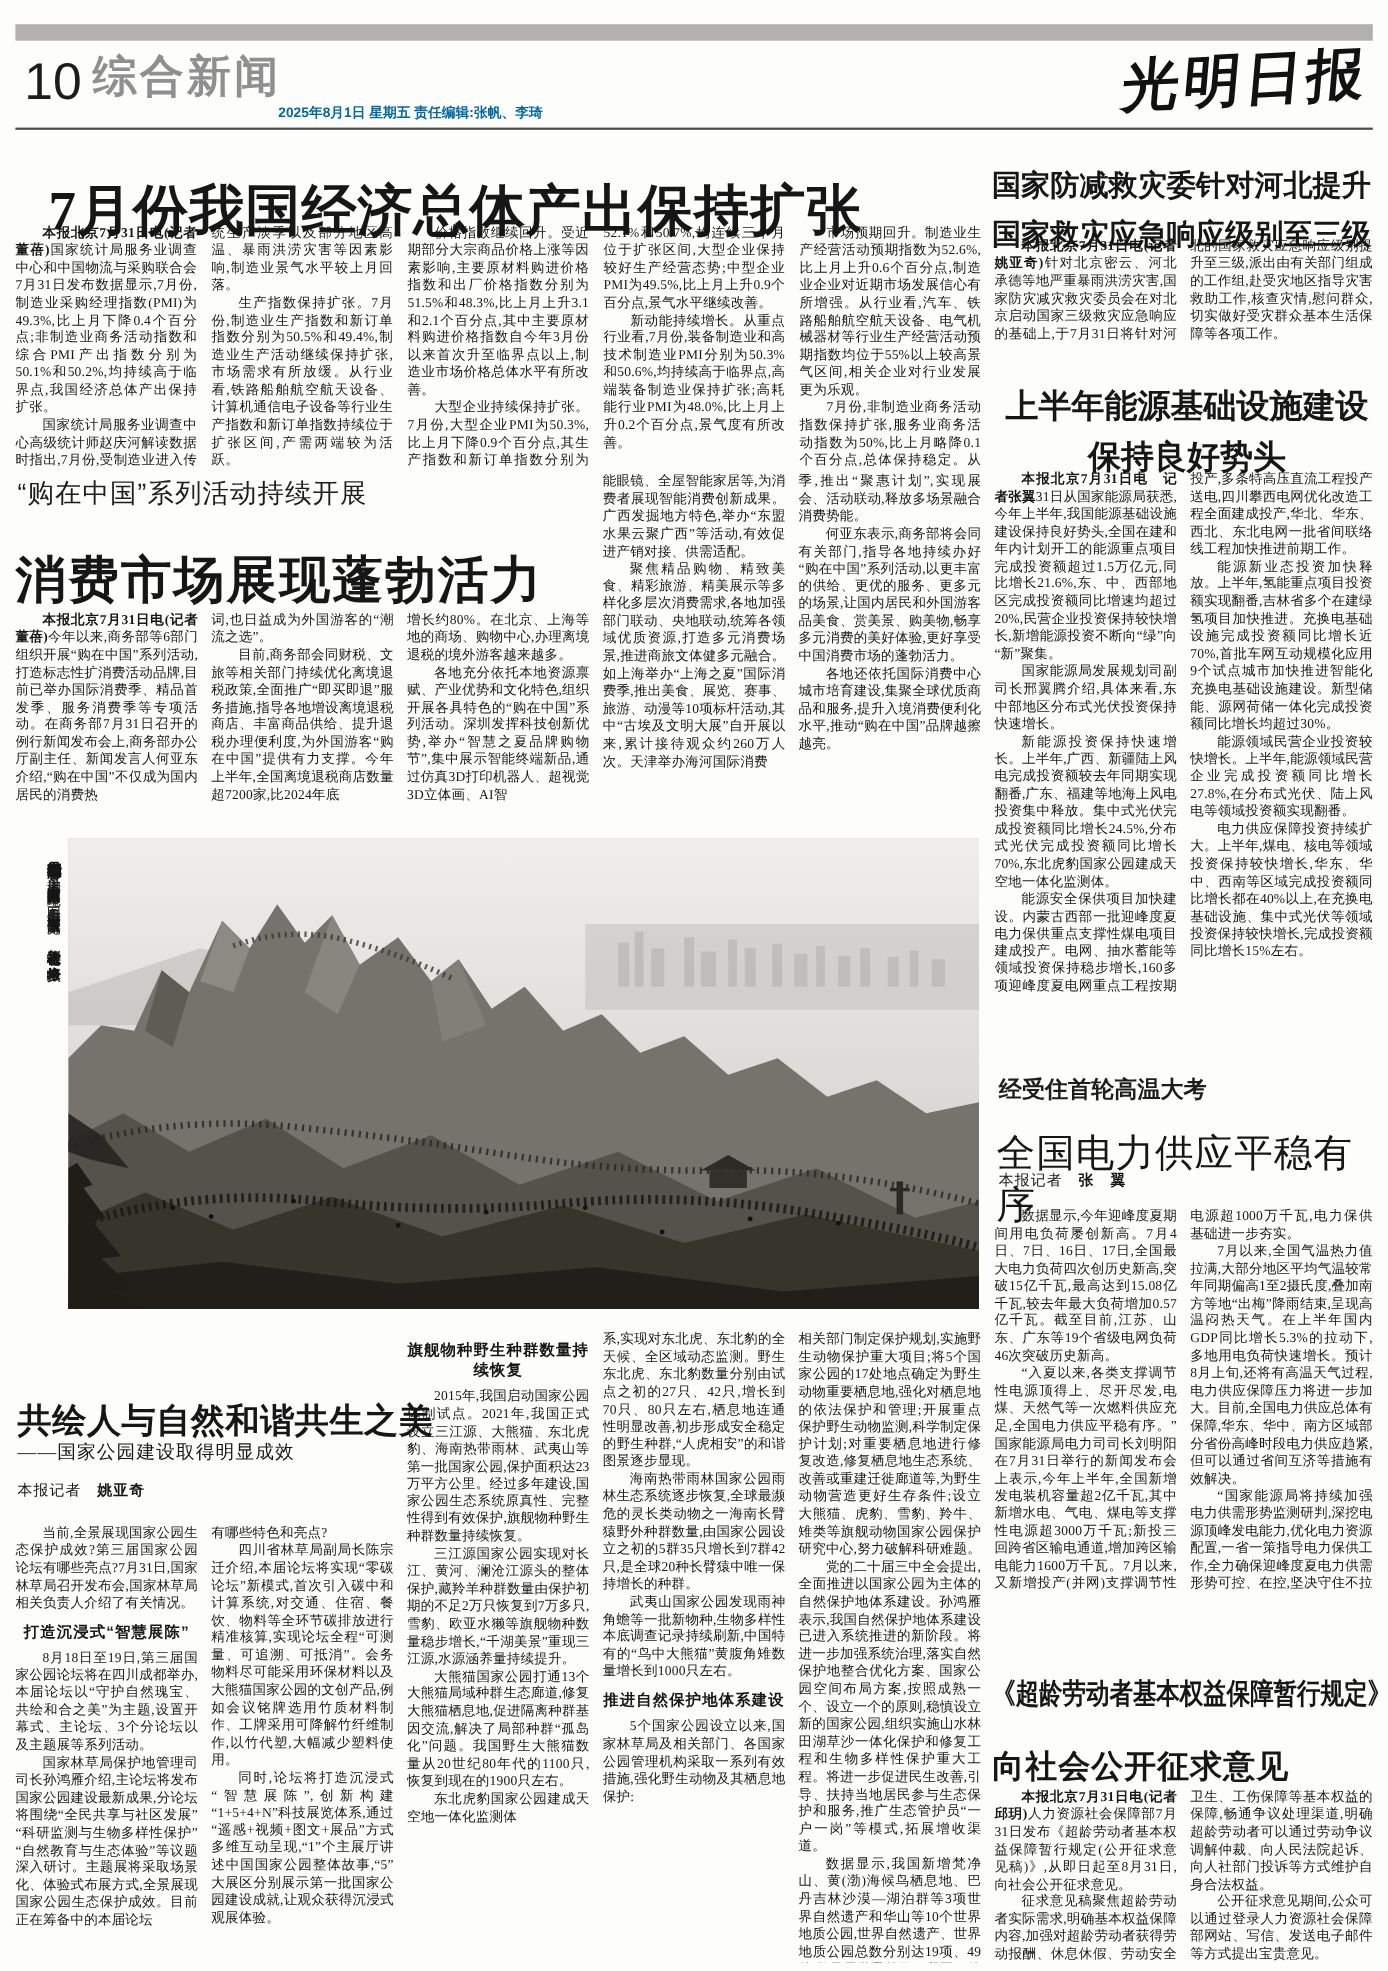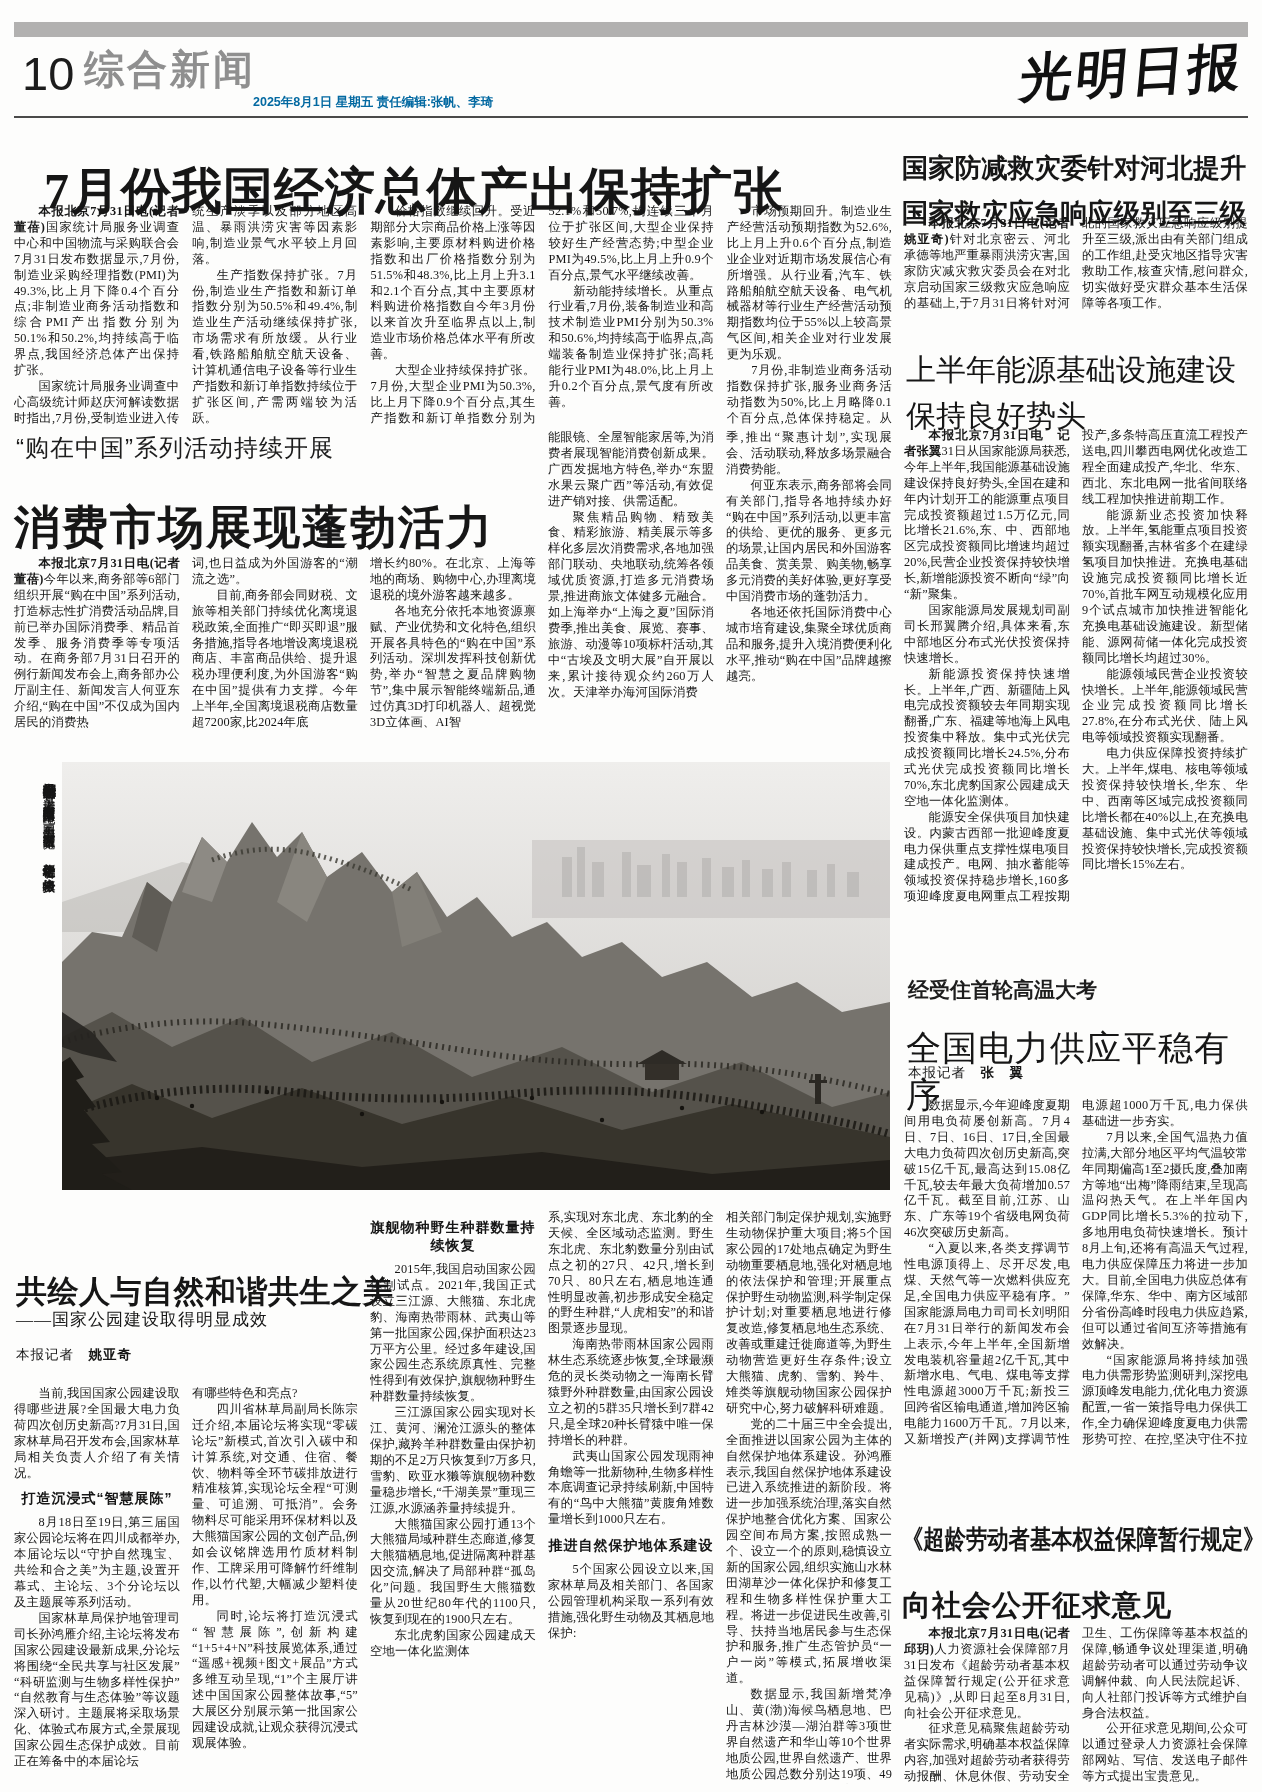--- a/index.html
+++ b/index.html
@@ -17,21 +17,21 @@
   .para{font-size:12.3px;line-height:15.9px;text-align:justify;text-indent:2em;letter-spacing:.2px;margin:0;}
   .para.cont{text-indent:0;}
   .para b{font-weight:700;}
   .sec-head{font-family:"Liberation Sans","DejaVu Sans",sans-serif;font-weight:700;font-size:14px;text-align:center;margin:9px 0 7px;letter-spacing:1px;}
   .colbody{overflow:hidden;}
   .cols2{column-count:2;column-gap:12px;column-fill:auto;}
   .cols5{column-count:5;column-gap:13px;column-fill:auto;}
   
   .h-econ{left:14px;top:128px;width:800px;text-align:center;font-size:50px;font-weight:700;letter-spacing:1px;line-height:58px;}
   .h-disaster{left:896px;top:124px;width:356px;text-align:center;font-size:26.5px;font-weight:700;line-height:45px;}
-  .h-energy{left:906px;top:320px;width:346px;font-size:30px;font-weight:400;line-height:46px;text-align:left;}
+  .h-energy{left:906px;top:320px;width:346px;font-size:30px;font-weight:700;line-height:46px;text-align:center;}
   .kicker{font-family:"Liberation Sans","DejaVu Sans",sans-serif;font-weight:500;color:#1d1d1d;}
   .k-consume{left:16px;top:432px;font-size:24px;letter-spacing:1px;text-align:right;}
   .h-consume{left:14px;top:466px;font-size:46px;font-weight:700;letter-spacing:2px;}
   .k-power{left:908px;top:976px;font-size:21px;font-weight:600;}
   .h-power{left:906px;top:1002px;font-size:35px;font-weight:400;letter-spacing:1px;}
   .byline{font-size:13.5px;letter-spacing:1px;}
   .byline b{font-weight:700;}
   .h-reg1{left:902px;top:1500px;width:440px;font-size:26px;font-weight:700;transform:scaleX(.82);transform-origin:left;white-space:nowrap;}
   .h-reg2{left:902px;top:1562px;font-size:29px;font-weight:700;letter-spacing:1px;}
   .h-park{left:16px;top:1250px;font-size:31px;font-weight:700;letter-spacing:.5px;}
@@ -204,21 +204,21 @@
       </div>
   </section>
 
   <section>
     <h1 class="abs h-park">共绘人与自然和谐共生之美</h1>
     <div class="abs sub-park">——国家公园建设取得明显成效</div>
     <div class="abs byline by-park">
       <span>本报记者</span>　<b>姚亚奇</b>
     </div>
     <div class="abs colbody" style="left:14px;top:1386px;width:166px;height:398px;">
-        <p class="para">当前,我国国家公园建设取得哪些进展?全国最大电力负荷四次创历史新高?7月31日,国家林草局召开发布会,国家林草局相关负责人介绍了有关情况。</p>
+        <p class="para">当前,全景展现国家公园生态保护成效?第三届国家公园论坛有哪些亮点?7月31日,国家林草局召开发布会,国家林草局相关负责人介绍了有关情况。</p>
         <div class="sec-head">打造沉浸式“智慧展陈”</div>
         <p class="para">8月18日至19日,第三届国家公园论坛将在四川成都举办,本届论坛以“守护自然瑰宝、共绘和合之美”为主题,设置开幕式、主论坛、3个分论坛以及主题展等系列活动。</p>
         <p class="para">国家林草局保护地管理司司长孙鸿雁介绍,主论坛将发布国家公园建设最新成果,分论坛将围绕“全民共享与社区发展”“科研监测与生物多样性保护”“自然教育与生态体验”等议题深入研讨。主题展将采取场景化、体验式布展方式,全景展现国家公园生态保护成效。目前正在筹备中的本届论坛</p>
       </div>
     <div class="abs colbody" style="left:192px;top:1386px;width:166px;height:398px;">
         <p class="para cont">有哪些特色和亮点?</p>
         <p class="para">四川省林草局副局长陈宗迁介绍,本届论坛将实现“零碳论坛”新模式,首次引入碳中和计算系统,对交通、住宿、餐饮、物料等全环节碳排放进行精准核算,实现论坛全程“可测量、可追溯、可抵消”。会务物料尽可能采用环保材料以及大熊猫国家公园的文创产品,例如会议铭牌选用竹质材料制作、工牌采用可降解竹纤维制作,以竹代塑,大幅减少塑料使用。</p>
         <p class="para">同时,论坛将打造沉浸式“智慧展陈”,创新构建“1+5+4+N”科技展览体系,通过“遥感+视频+图文+展品”方式多维互动呈现,“1”个主展厅讲述中国国家公园整体故事,“5”大展区分别展示第一批国家公园建设成就,让观众获得沉浸式观展体验。</p>
       </div>
     <div class="abs colbody" style="left:370px;top:1210px;width:166px;height:574px;">

